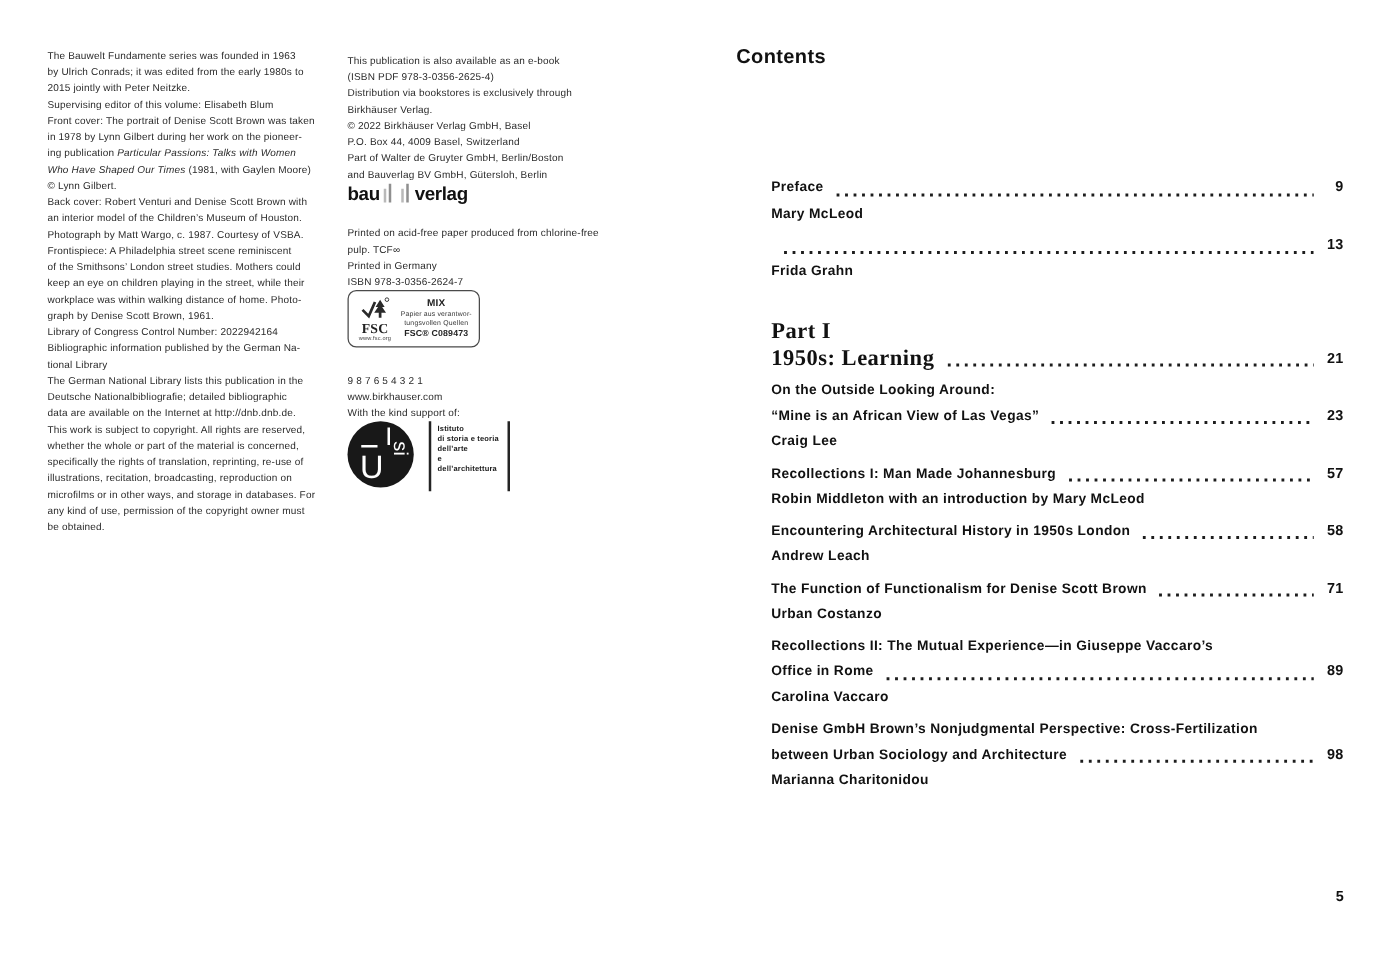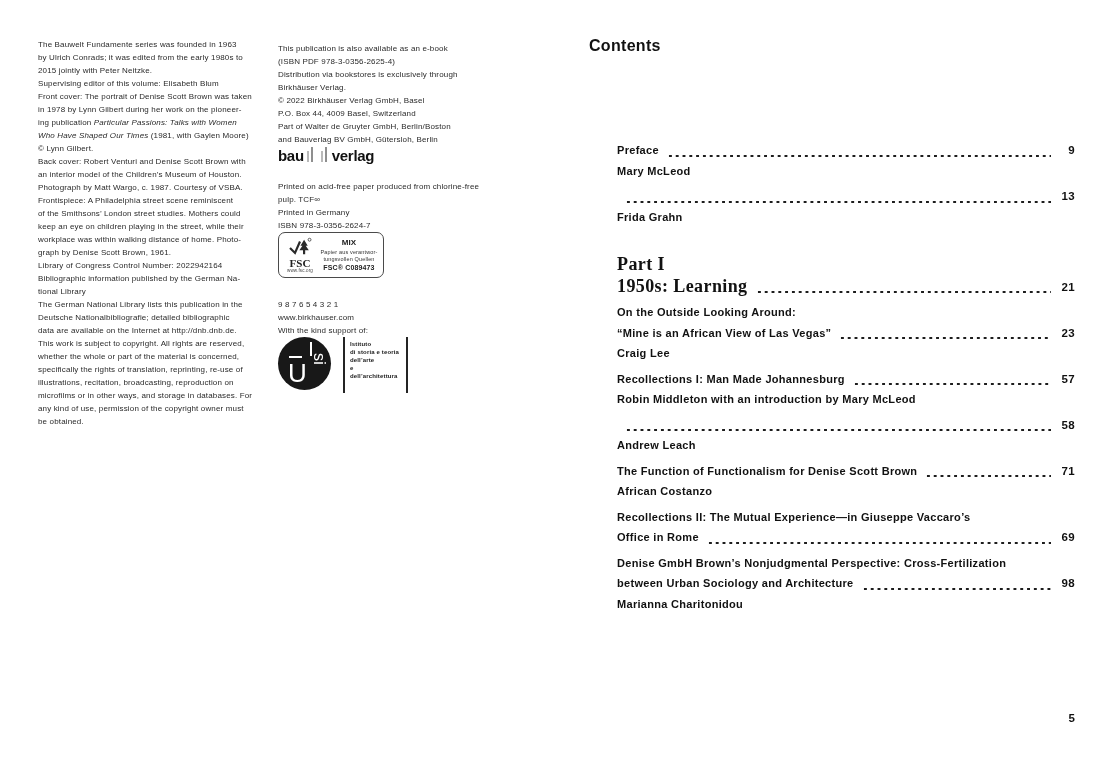--- a/index.html
+++ b/index.html
@@ -209,42 +209,44 @@
     <div class="row">
       <span class="t">Recollections I: Man Made Johannesburg</span>
       <span class="leader"></span>
       <span class="num">57</span>
     </div>
     <div>Robin Middleton with an introduction by Mary McLeod</div>
   </div>
 
   <div class="entry">
     <div class="row">
+      <span class="t">Encountering Architectural History in 1950s London</span>
       <span class="leader"></span>
       <span class="num">58</span>
     </div>
     <div>Andrew Leach</div>
   </div>
 
   <div class="entry">
     <div class="row">
       <span class="t">The Function of Functionalism for Denise Scott Brown</span>
       <span class="leader"></span>
       <span class="num">71</span>
     </div>
-    <div>African Costanzo</div>
+    <div>Urban Costanzo</div>
   </div>
 
   <div class="entry">
     <div>Recollections II: The Mutual Experience—in Giuseppe Vaccaro’s</div>
     <div class="row">
       <span class="t">Office in Rome</span>
       <span class="leader"></span>
-      <span class="num">69</span>
-    </div>
+      <span class="num">89</span>
+    </div>
+    <div>Carolina Vaccaro</div>
   </div>
 
   <div class="entry">
     <div>Denise GmbH Brown’s Nonjudgmental Perspective: Cross-Fertilization</div>
     <div class="row">
       <span class="t">between Urban Sociology and Architecture</span>
       <span class="leader"></span>
       <span class="num">98</span>
     </div>
     <div>Marianna Charitonidou</div>

